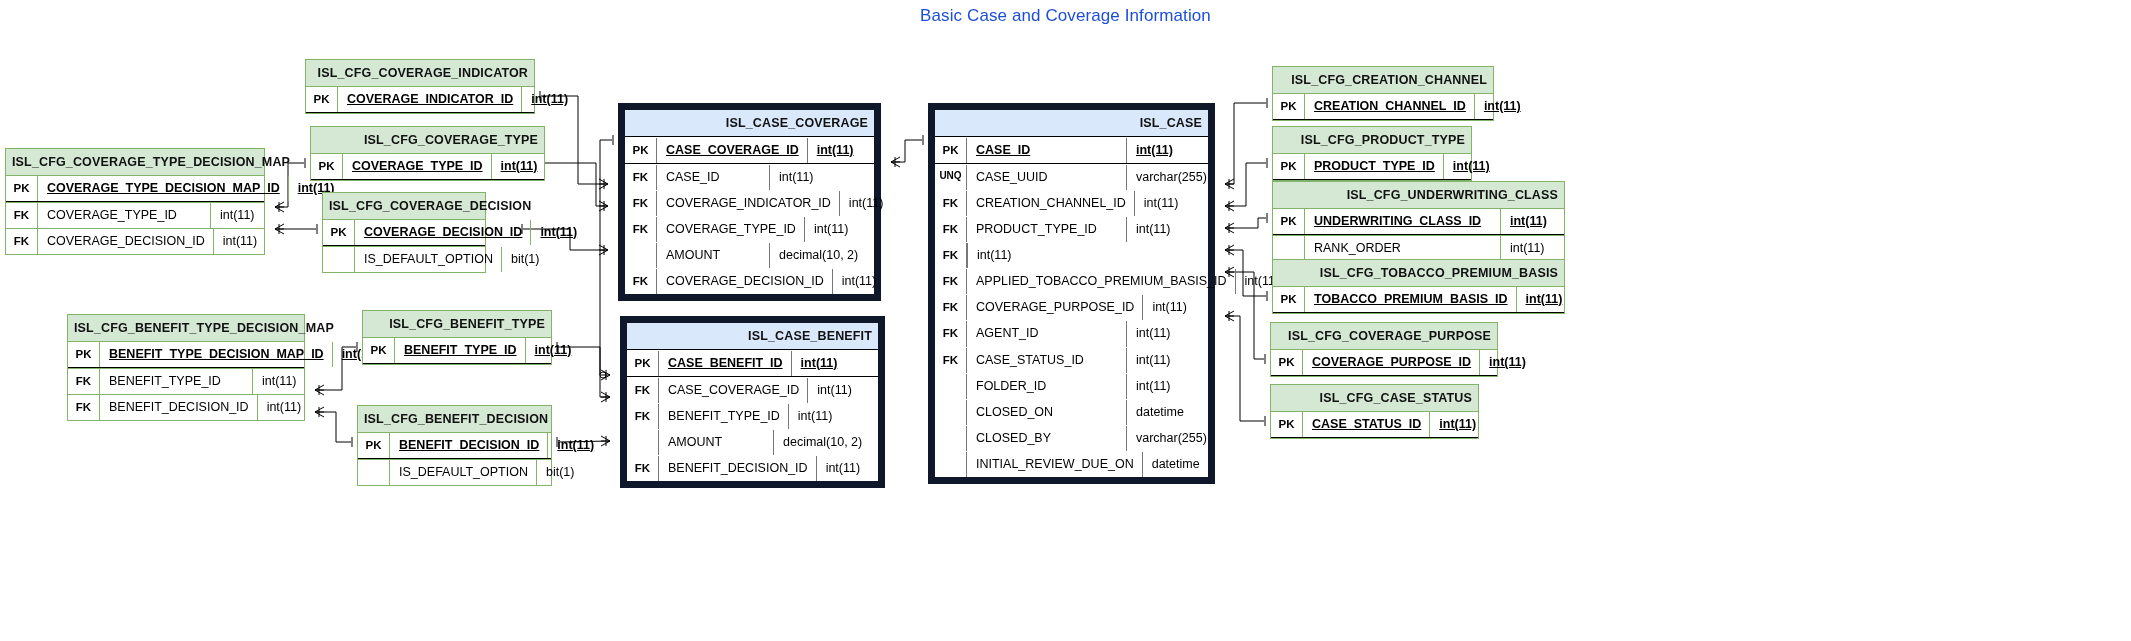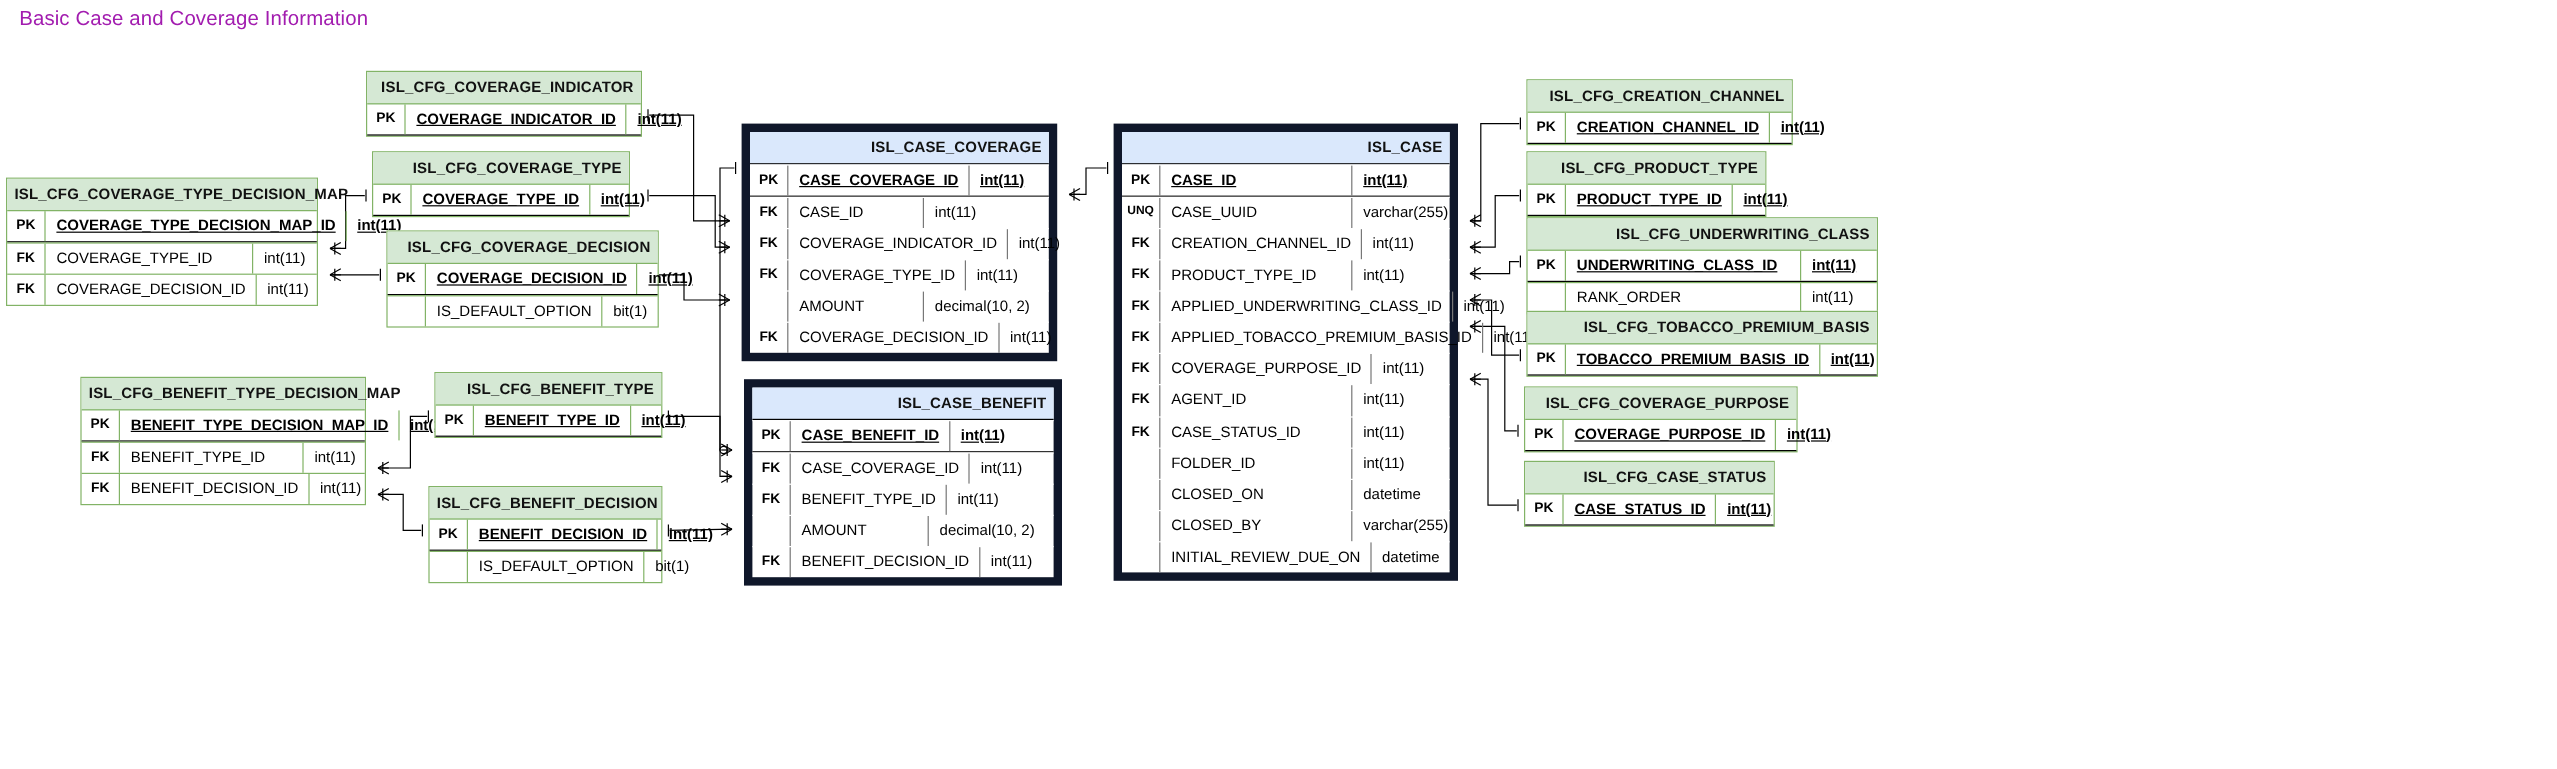--- a/index.html
+++ b/index.html
@@ -9,23 +9,24 @@
     font-family:"Liberation Sans","DejaVu Sans",sans-serif;
     position:relative;
     overflow:hidden;
     color:#000;
   }
   #canvas{position:absolute;inset:0;}
   #wires{position:absolute;left:0;top:0;width:2131px;height:641px;pointer-events:none;}
 
   .title{
     position:absolute;
-    left:16px;right:0;top:6px;
+    left:0;right:0;top:6px;
+    text-align:center;
     font-size:17px;
-    color:#a21caf;
+    color:#1d4ed8;
     letter-spacing:.1px;
   }
 
   
   .entity{
     position:absolute;
     background:#ffffff;
     box-sizing:border-box;
   }
   .entity .hdr{
@@ -206,21 +207,21 @@
       <div class="entity green" style="left: 305px; top: 59px; width: 230px;">
         <div class="hdr">ISL_CFG_COVERAGE_INDICATOR</div>
         <div class="rows">
           <div class="row pk">
             <div class="key">PK</div>
             <div class="nm">COVERAGE_INDICATOR_ID</div>
             <div class="ty" style="width: 72px; flex: 0 0 72px;">int(11)</div>
           </div>
         </div>
       </div>
-      <div class="entity green" style="left: 310px; top: 126px; width: 215px;">
+      <div class="entity green" style="left: 310px; top: 126px; width: 235px;">
         <div class="hdr">ISL_CFG_COVERAGE_TYPE</div>
         <div class="rows">
           <div class="row pk">
             <div class="key">PK</div>
             <div class="nm">COVERAGE_TYPE_ID</div>
             <div class="ty" style="width: 78px; flex: 0 0 78px;">int(11)</div>
           </div>
         </div>
       </div>
       <div class="entity green" style="left: 5px; top: 148px; width: 260px;">
@@ -236,21 +237,21 @@
             <div class="nm">COVERAGE_TYPE_ID</div>
             <div class="ty" style="width: 54px; flex: 0 0 54px;">int(11)</div>
           </div>
           <div class="row">
             <div class="key">FK</div>
             <div class="nm">COVERAGE_DECISION_ID</div>
             <div class="ty" style="width: 54px; flex: 0 0 54px;">int(11)</div>
           </div>
         </div>
       </div>
-      <div class="entity green" style="left: 322px; top: 192px; width: 227px;">
+      <div class="entity green" style="left: 322px; top: 192px; width: 164px;">
         <div class="hdr">ISL_CFG_COVERAGE_DECISION</div>
         <div class="rows">
           <div class="row pk">
             <div class="key">PK</div>
             <div class="nm">COVERAGE_DECISION_ID</div>
             <div class="ty" style="width: 54px; flex: 0 0 54px;">int(11)</div>
           </div>
           <div class="row">
             <div class="key"></div>
             <div class="nm">IS_DEFAULT_OPTION</div>
@@ -311,21 +312,20 @@
             <div class="nm">CREATION_CHANNEL_ID</div>
             <div class="ty" style="width: 82px; flex: 0 0 82px;">int(11)</div>
           </div>
           <div class="row">
             <div class="key">FK</div>
             <div class="nm">PRODUCT_TYPE_ID</div>
             <div class="ty" style="width: 82px; flex: 0 0 82px;">int(11)</div>
           </div>
           <div class="row">
             <div class="key">FK</div>
-            <div class="nm">APPLIED_UNDERWRITING_CLASS_ID</div>
             <div class="ty" style="width: 82px; flex: 0 0 82px;">int(11)</div>
           </div>
           <div class="row">
             <div class="key">FK</div>
             <div class="nm">APPLIED_TOBACCO_PREMIUM_BASIS_ID</div>
             <div class="ty" style="width: 82px; flex: 0 0 82px;">int(11)</div>
           </div>
           <div class="row">
             <div class="key">FK</div>
             <div class="nm">COVERAGE_PURPOSE_ID</div>

